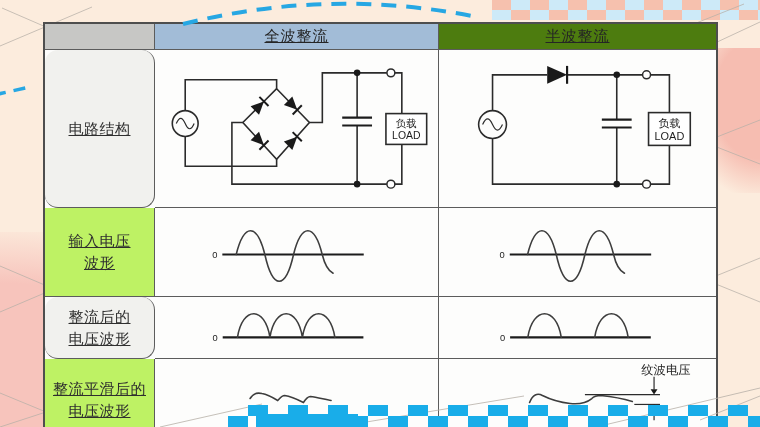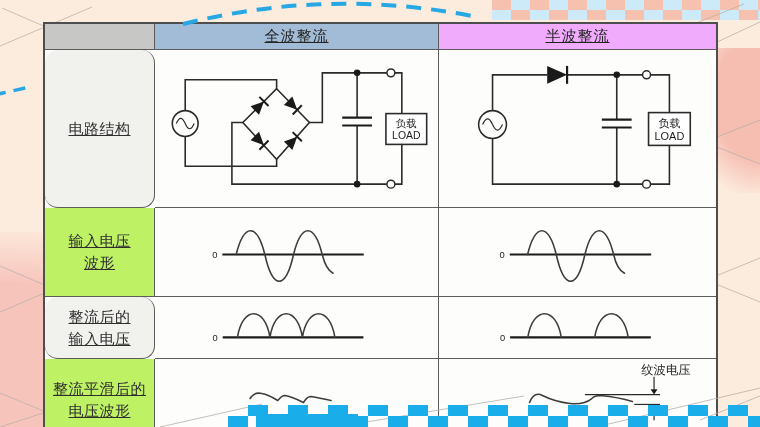--- a/index.html
+++ b/index.html
@@ -31,21 +31,21 @@
     grid-template-rows:26px 158px 89px 62px 82px;
     border:2px solid #4e4e4e;
     background:#fdfdfc;
   }
   .cmp-table > div{border-right:1px solid #5c5c5c;border-bottom:1px solid #5c5c5c;text-decoration:underline;}
   .cmp-table > div.last-col{border-right:none;}
   .hd{display:flex;align-items:center;justify-content:center;
       font-size:15px;color:#252525;letter-spacing:1px;}
   .hd-corner{background:#c7c7c5;}
   .hd-blue{background:#a2bcd7;}
-  .hd-green{background:#f0abfc;}
+  .hd-green{background:#4d7c0f;}
   .lab{display:flex;align-items:center;justify-content:center;text-align:center;
        font-size:15px;color:#2f2f2f;line-height:1.45;white-space:pre-line;letter-spacing:.5px;}
   .lab-light{background:#f1f1ee;border-radius:13px;}
   .lab-gray{background:#bef264;}
   .cell{background:#fdfdfc;display:flex;align-items:center;justify-content:center;overflow:hidden;}
   .cell svg{display:block;width:100%;height:100%;}
 
   
   .wire{stroke:#2b2b2b;stroke-width:1.6;fill:none;}
   .wire-thick{stroke:#1c1c1c;stroke-width:2.2;fill:none;}
@@ -179,21 +179,21 @@
 
     <div class="cell last-col">
       <svg viewBox="0 0 277 89">
         <text x="65" y="50.5" font-size="9.5" text-anchor="end" class="svgtext">0</text>
         <path class="wire-thick" d="M70,47 L213,47"></path>
         <path class="curve" d="M88,47 C96,15 109,15 117,47 C125,83 138,83 146,47 C154,15 167,15 175,47 C178,60 182,64 186,66"></path>
       </svg>
     </div>
 
     <div class="lab lab-light">整流后的
-输入电压</div>
+电压波形</div>
 
     <div class="cell">
       <svg viewBox="0 0 284 62">
         <text x="62" y="44.5" font-size="9.5" text-anchor="end" class="svgtext">0</text>
         <path class="wire-thick" d="M67,41 L210,41"></path>
         <path class="curve" d="M82,41 C87,9 110,9 115,41 C120,9 143,9 148,41 C153,9 176,9 181,41"></path>
       </svg>
     </div>
 
     <div class="cell last-col">

